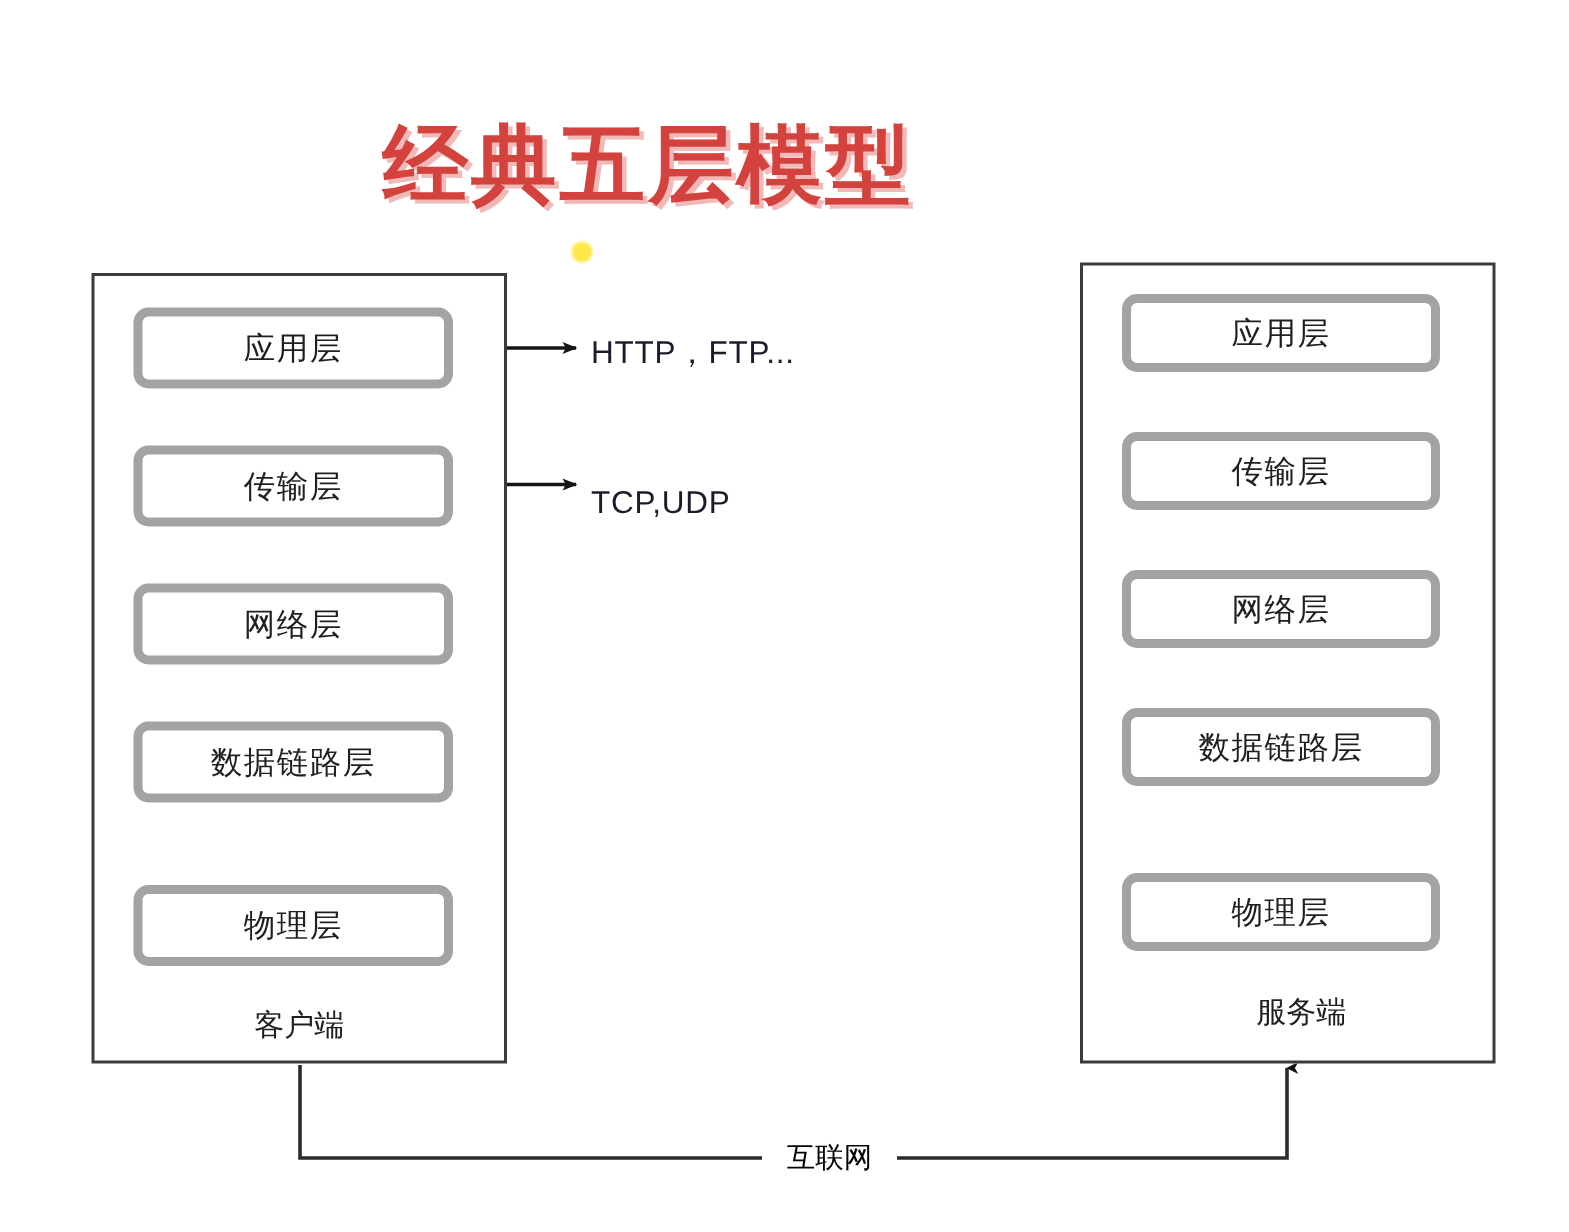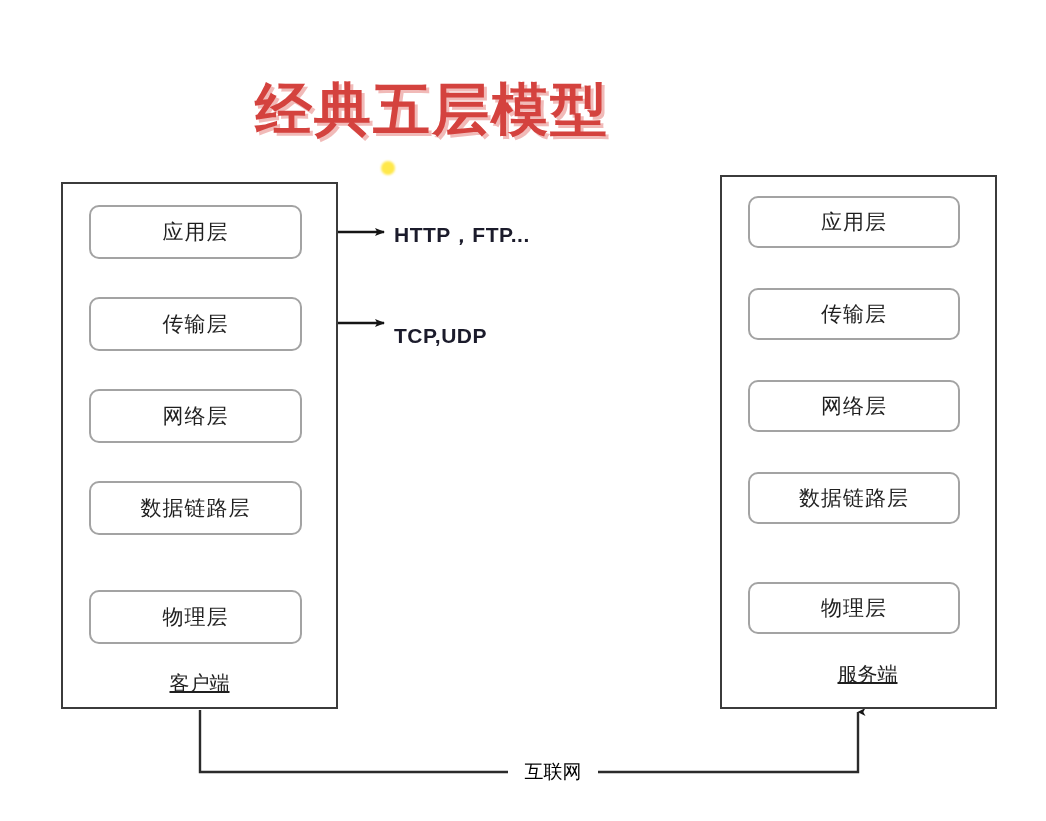--- a/index.html
+++ b/index.html
@@ -66,21 +66,21 @@
     left: 720px;
     top: 175px;
     width: 277px;
     height: 534px;
   }
 
   
   .layer-box {
     position: absolute;
     box-sizing: border-box;
-    border: 2px solid #a3a3a3;
+    border: 6px solid #a3a3a3;
     border-radius: 10px;
     background: #ffffff;
     display: flex;
     align-items: center;
     justify-content: center;
     font-size: 21px;
     color: #1f1f1f;
     letter-spacing: 1px;
     white-space: nowrap;
   }
@@ -101,33 +101,31 @@
   .col-right .layer-box.i3 { top: 472px; }
   .col-right .layer-box.i4 { top: 582px; }
 
   
   .endpoint-label {
     position: absolute;
     font-size: 20px;
     color: #1f1f1f;
     text-align: center;
     white-space: nowrap;
-    text-decoration: underline;
   }
   #client-label { left: 61px; top: 670px; width: 277px; }
   #server-label { left: 720px; top: 661px; width: 295px; }
 
   
   .protocol-label {
     position: absolute;
     font-size: 21px;
     color: #1b1b2b;
     white-space: nowrap;
     letter-spacing: 0.5px;
-    font-weight: bold;
   }
   #protocol-0 { left: 394px; top: 221px; }
   #protocol-1 { left: 394px; top: 324px; }
 
   
   #internet-label {
     position: absolute;
     left: 508px;
     top: 759px;
     width: 90px;

